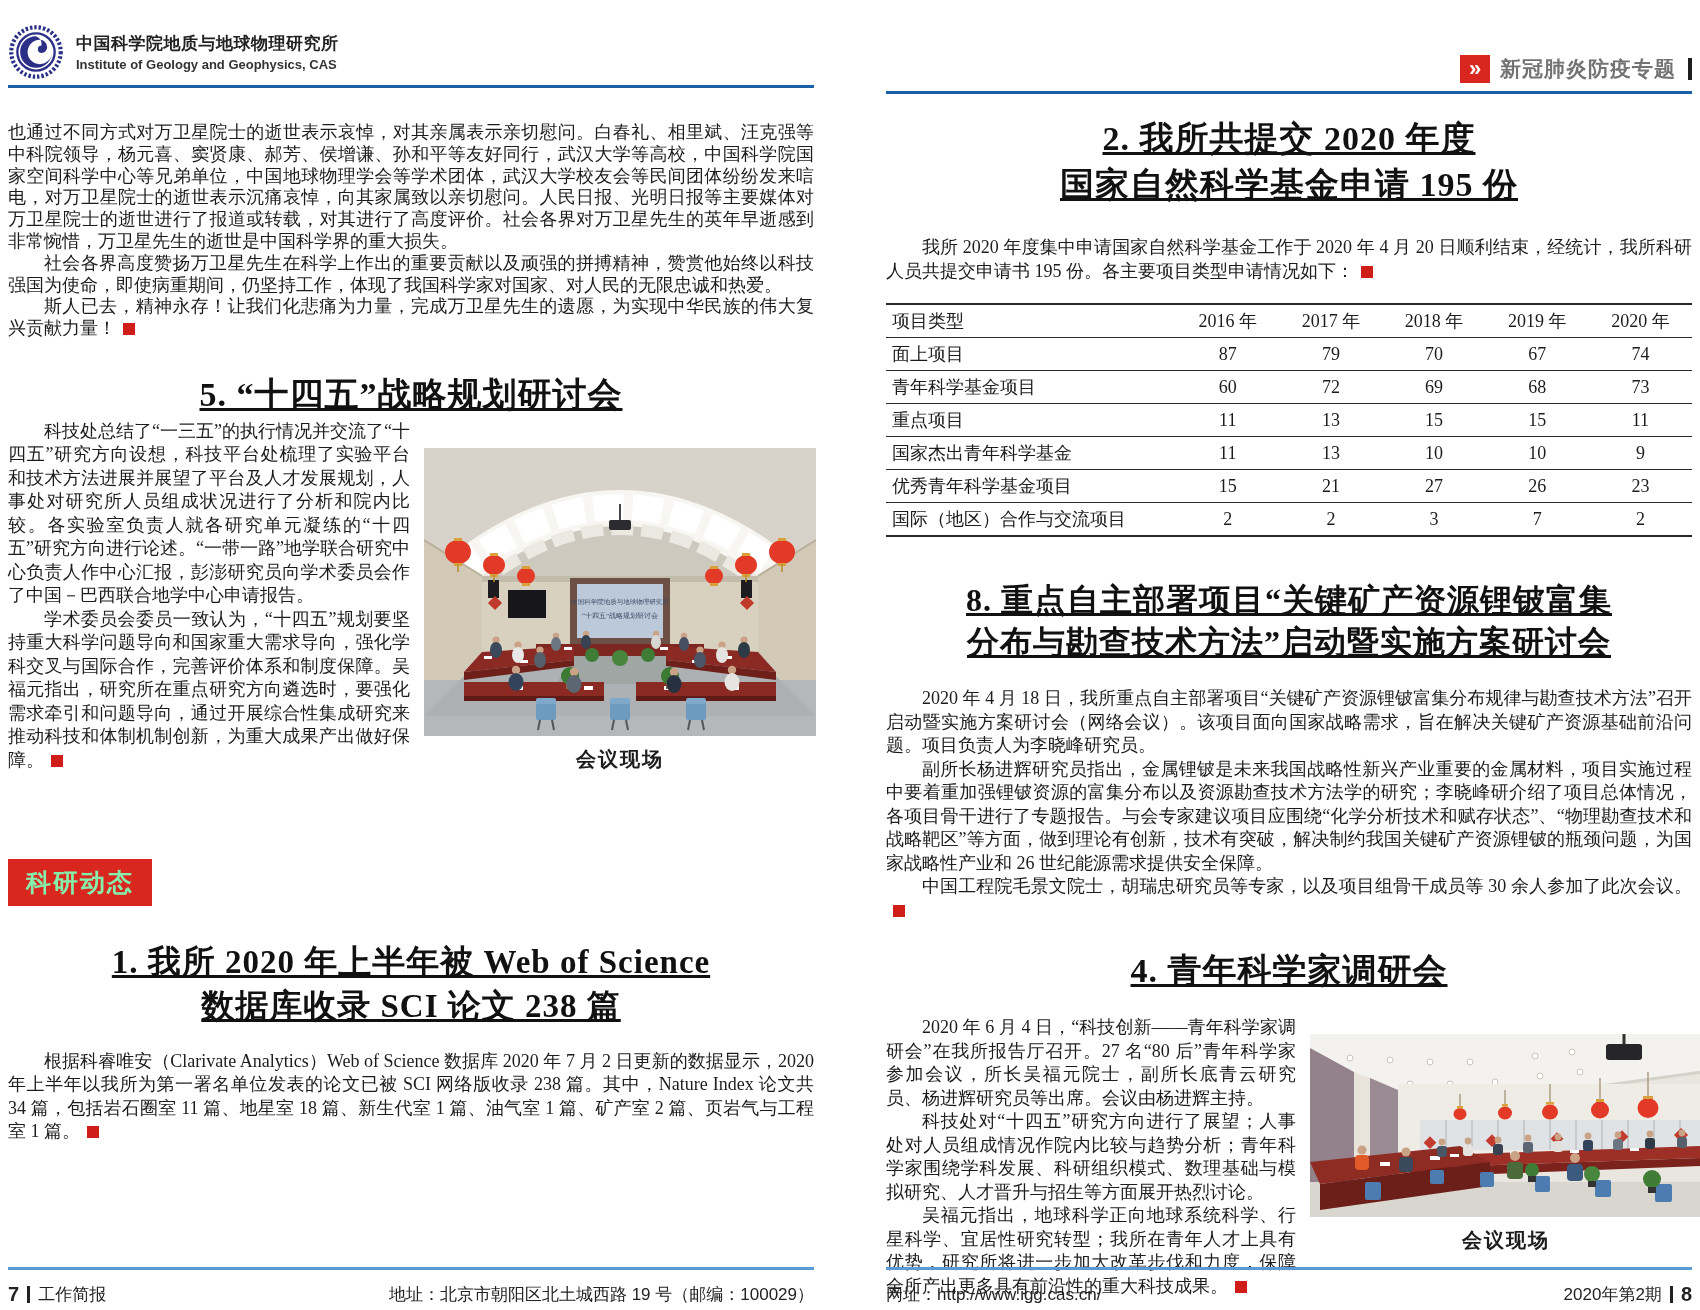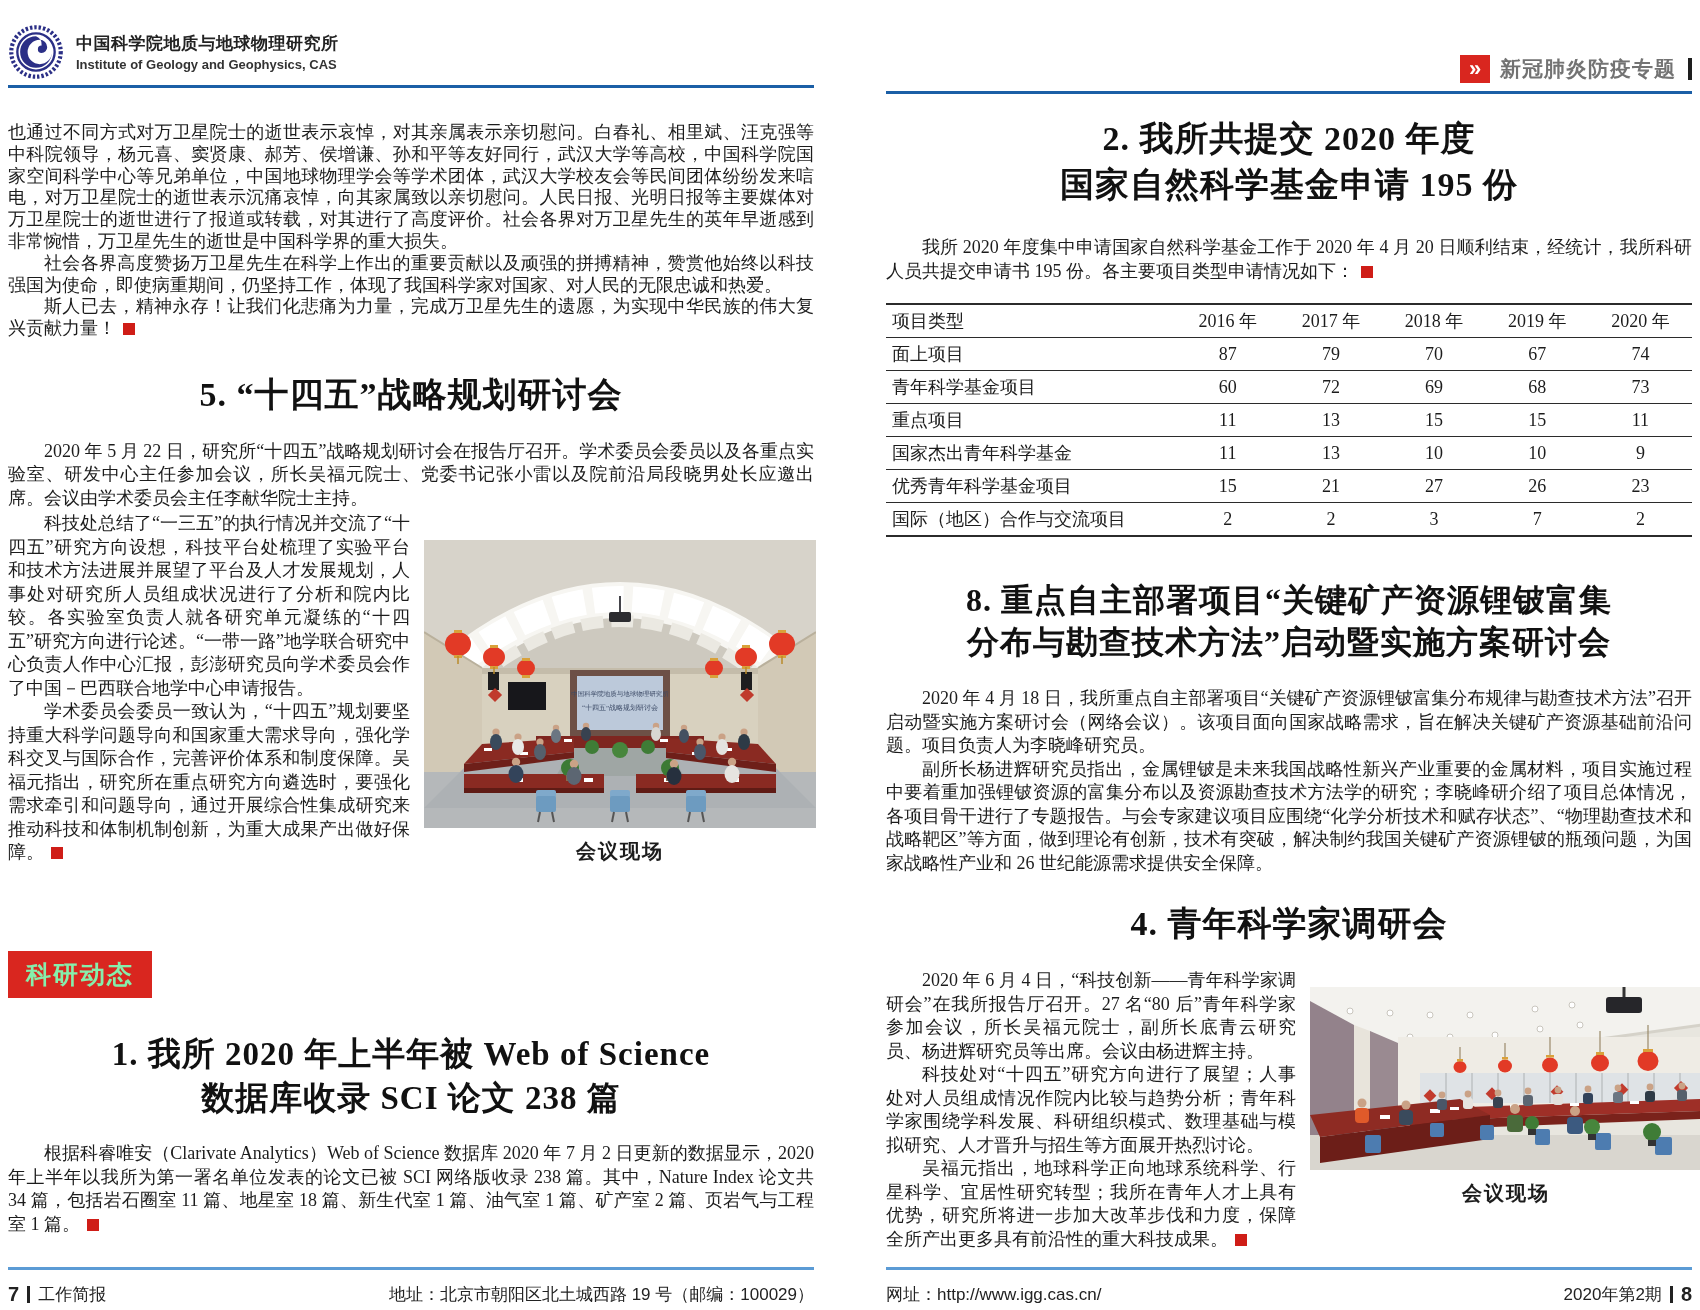--- a/index.html
+++ b/index.html
@@ -30,21 +30,21 @@
   .rule-dark  { height:3px; background:#1b5fa6; margin-top:5px; }
   .rule-foot  { height:3px; background:#5b9bd5; }
 
   
   .bp { font-size:18px; line-height:21.8px; text-align:justify; }
   .bp2 { font-size:18px; line-height:23.5px; text-align:justify; }
   .ind { text-indent:2em; }
   .memorial { margin-top:34px; }
   .endmark { display:inline-block; width:12px; height:12px; background:#cf1d17; margin-left:7px; vertical-align:-1px; }
 
-  .sec-title { text-align:center; font-weight:bold; color:#111; letter-spacing:1px; }
+  .sec-title { text-align:center; font-weight:bold; color:#111; letter-spacing:1px;text-decoration:underline; }
   .sec-title .tl { display:block; }
   .t5  { font-size:34px; margin-top:32px; }
   .t1  { font-size:33px; line-height:44px; margin-top:34px; }
   .t2  { font-size:34px; line-height:46px; margin-top:22px; }
   .t3  { font-size:32px; line-height:42px; margin-top:42px; }
   .t4  { font-size:34px; margin-top:26px; }
 
   .after-title { margin-top:22px; }
   .two-col { display:flex; gap:14px; margin-top:2px; }
   .col-text { width:402px; flex:0 0 auto; }
@@ -103,21 +103,20 @@
     <section class="memorial">
       <p class="bp"><span>也通过不同方式对万卫星院士的逝世表示哀悼，对其亲属表示亲切慰问。白春礼、相里斌、汪克强等中科院领导，杨元喜、窦贤康、郝芳、侯增谦、孙和平等友好同行，武汉大学等高校，中国科学院国家空间科学中心等兄弟单位，中国地球物理学会等学术团体，武汉大学校友会等民间团体纷纷发来唁电，对万卫星院士的逝世表示沉痛哀悼，向其家属致以亲切慰问。人民日报、光明日报等主要媒体对万卫星院士的逝世进行了报道或转载，对其进行了高度评价。社会各界对万卫星先生的英年早逝感到非常惋惜，万卫星先生的逝世是中国科学界的重大损失。</span></p>
       <p class="bp ind"><span>社会各界高度赞扬万卫星先生在科学上作出的重要贡献以及顽强的拼搏精神，赞赏他始终以科技强国为使命，即使病重期间，仍坚持工作，体现了我国科学家对国家、对人民的无限忠诚和热爱。</span></p>
       <p class="bp ind"><span>斯人已去，精神永存！让我们化悲痛为力量，完成万卫星先生的遗愿，为实现中华民族的伟大复兴贡献力量！</span><span class="endmark"></span></p>
     </section>
 
     <h2 class="sec-title t5">
       <span class="tl">5. “十四五”战略规划研讨会</span>
     </h2>
 
-    <p class="bp2 ind after-title"><span>2020 年 5 月 22 日，研究所“十四五”战略规划研讨会在报告厅召开。学术委员会委员以及各重点实验室、研发中心主任参加会议，所长吴福元院士、党委书记张小雷以及院前沿局段晓男处长应邀出席。会议由学术委员会主任李献华院士主持。</span></p>
 
     <div class="two-col">
       <div class="col-text">
         <p class="bp2 ind"><span>科技处总结了“一三五”的执行情况并交流了“十四五”研究方向设想，科技平台处梳理了实验平台和技术方法进展并展望了平台及人才发展规划，人事处对研究所人员组成状况进行了分析和院内比较。各实验室负责人就各研究单元凝练的“十四五”研究方向进行论述。“一带一路”地学联合研究中心负责人作中心汇报，彭澎研究员向学术委员会作了中国－巴西联合地学中心申请报告。</span></p>
         <p class="bp2 ind"><span>学术委员会委员一致认为，“十四五”规划要坚持重大科学问题导向和国家重大需求导向，强化学科交叉与国际合作，完善评价体系和制度保障。吴福元指出，研究所在重点研究方向遴选时，要强化需求牵引和问题导向，通过开展综合性集成研究来推动科技和体制机制创新，为重大成果产出做好保障。</span><span class="endmark"></span></p>
       </div>
       <div class="photo-col">
         <figure class="photo-fig fig1">
           <svg viewBox="0 0 392 288">
             <rect width="392" height="288" fill="#cdc9bf"></rect>
@@ -392,20 +391,21 @@
       </table>
 
     <h2 class="sec-title t3">
       <span class="tl">8. 重点自主部署项目“关键矿产资源锂铍富集</span>
       <span class="tl">分布与勘查技术方法”启动暨实施方案研讨会</span>
     </h2>
 
     <div class="s3-paras">
       <p class="bp2 ind"><span>2020 年 4 月 18 日，我所重点自主部署项目“关键矿产资源锂铍富集分布规律与勘查技术方法”召开启动暨实施方案研讨会（网络会议）。该项目面向国家战略需求，旨在解决关键矿产资源基础前沿问题。项目负责人为李晓峰研究员。</span></p>
       <p class="bp2 ind"><span>副所长杨进辉研究员指出，金属锂铍是未来我国战略性新兴产业重要的金属材料，项目实施过程中要着重加强锂铍资源的富集分布以及资源勘查技术方法学的研究；李晓峰研介绍了项目总体情况，各项目骨干进行了专题报告。与会专家建议项目应围绕“化学分析技术和赋存状态”、“物理勘查技术和战略靶区”等方面，做到理论有创新，技术有突破，解决制约我国关键矿产资源锂铍的瓶颈问题，为国家战略性产业和 26 世纪能源需求提供安全保障。</span></p>
+      <p class="bp2 ind"><span>中国工程院毛景文院士，胡瑞忠研究员等专家，以及项目组骨干成员等 30 余人参加了此次会议。</span><span class="endmark"></span></p>
     </div>
 
     <h2 class="sec-title t4">
       <span class="tl">4. 青年科学家调研会</span>
     </h2>
 
     <div class="two-col sec4-wrap">
       <div class="col-text" style="width:410px;">
         <p class="bp2 ind"><span>2020 年 6 月 4 日，“科技创新——青年科学家调研会”在我所报告厅召开。27 名“80 后”青年科学家参加会议，所长吴福元院士，副所长底青云研究员、杨进辉研究员等出席。会议由杨进辉主持。</span></p>
         <p class="bp2 ind"><span>科技处对“十四五”研究方向进行了展望；人事处对人员组成情况作院内比较与趋势分析；青年科学家围绕学科发展、科研组织模式、数理基础与模拟研究、人才晋升与招生等方面展开热烈讨论。</span></p>

